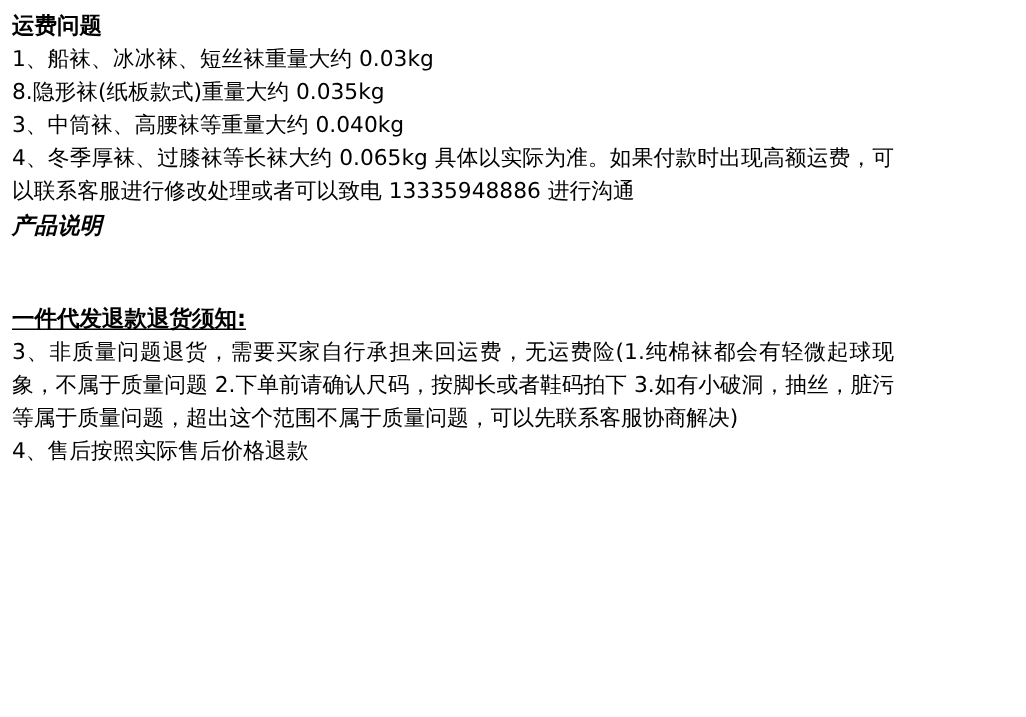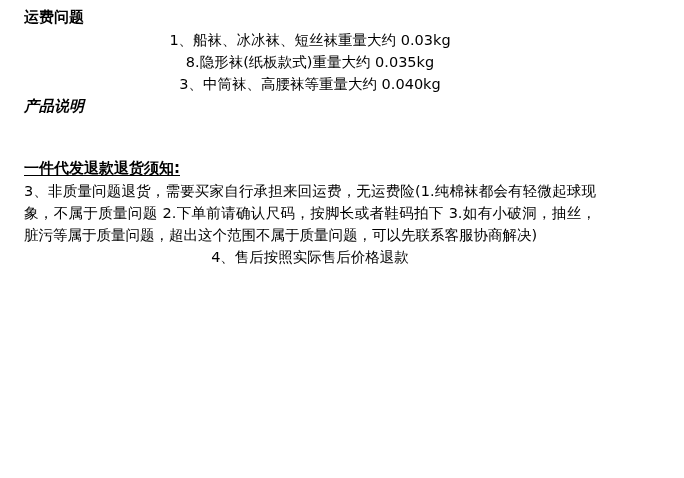--- a/index.html
+++ b/index.html
@@ -11,40 +11,40 @@
     height: 478px;
     background: #ffffff;
     font-family: "DejaVu Sans", "Liberation Sans", sans-serif;
     color: #000000;
     overflow: hidden;
   }
   .page {
     width: 604px;
     height: 478px;
     box-sizing: border-box;
-    padding: 6px 8px 0 24px;
+    padding: 6px 8px 0 8px;
     position: relative;
   }
   .section-title {
     font-size: 15px;
     font-weight: bold;
     line-height: 22px;
     margin: 0 0 1px 0;
     letter-spacing: 0px;
   }
   .section-title.underline {
     text-decoration: underline;
     text-underline-offset: 2px;
     margin-top: 40px;
   }
   .para {
     font-size: 14.5px;
     line-height: 22px;
     margin: 0;
-    text-align: center;
+    text-align: left;
   }
   .para.just {
     text-align: justify;
     text-justify: inter-ideograph;
   }
   .indent {
     text-indent: 4em;
   }
   .block {
     margin-bottom: 0px;
@@ -53,20 +53,21 @@
 </head>
 <body>
 
 <div class="page">
 
   <div class="block">
     <div class="section-title">运费问题</div>
     <p class="para">1、船袜、冰冰袜、短丝袜重量大约 0.03kg</p>
     <p class="para">8.隐形袜(纸板款式)重量大约 0.035kg</p>
     <p class="para">3、中筒袜、高腰袜等重量大约 0.040kg</p>
+    <p class="para just">4、冬季厚袜、过膝袜等长袜大约 0.065kg 具体以实际为准。如果付款时出现高额运费，可以联系客服进行修改处理或者可以致电 13335948886 进行沟通</p>
   </div>
 
   <div class="block">
     <div class="section-title" style="font-style: italic;">产品说明</div>
   </div>
 
   <div class="block">
     <div class="section-title underline">一件代发退款退货须知:</div>
     <p class="para just">3、非质量问题退货，需要买家自行承担来回运费，无运费险(1.纯棉袜都会有轻微起球现象，不属于质量问题 2.下单前请确认尺码，按脚长或者鞋码拍下 3.如有小破洞，抽丝，脏污等属于质量问题，超出这个范围不属于质量问题，可以先联系客服协商解决)</p>
     <p class="para">4、售后按照实际售后价格退款</p>

